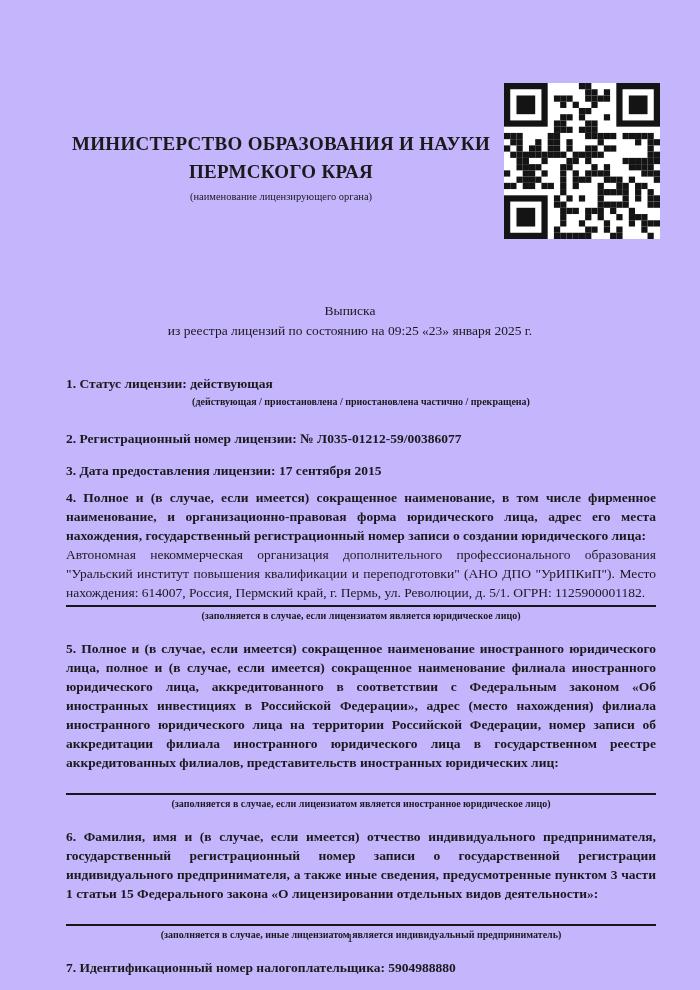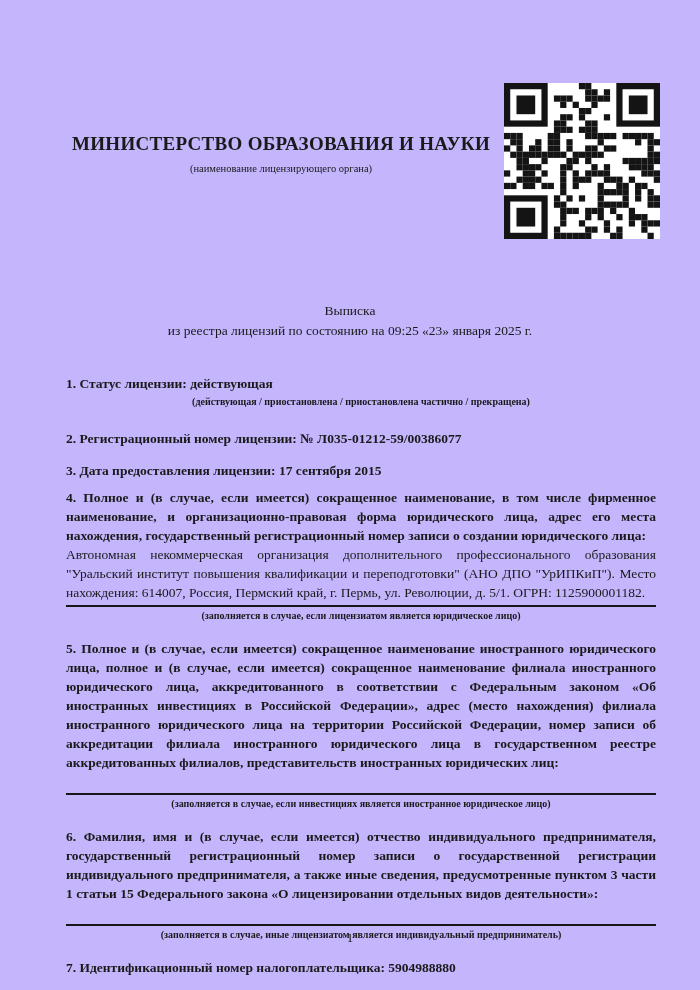--- a/index.html
+++ b/index.html
@@ -45,20 +45,21 @@
   }
 </style>
 </head>
 <body>
 
 <div class="page">
 
   <div class="header">
     <div class="header-left">
       <div class="ministry-line">МИНИСТЕРСТВО ОБРАЗОВАНИЯ И НАУКИ</div>
+      <div class="ministry-line">ПЕРМСКОГО КРАЯ</div>
       <div class="ministry-caption">(наименование лицензирующего органа)</div>
     </div>
     <div class="qr-box">
       <svg xmlns="http://www.w3.org/2000/svg" aria-hidden="true" viewBox="0 0 150 150">
           <rect fill="#fff" x="0" y="0" width="150" height="150"></rect>
           <g fill="#141414">
             <rect x="72" y="0" width="6" height="6"></rect>
             <rect x="78" y="0" width="6" height="6"></rect>
             <rect x="78" y="6" width="6" height="6"></rect>
             <rect x="84" y="6" width="6" height="6"></rect>
@@ -295,21 +296,21 @@
 
     <div class="item mt14">3. Дата предоставления лицензии: 17 сентября 2015</div>
 
     <div class="item mt8 justify">4. Полное и (в случае, если имеется) сокращенное наименование, в том числе фирменное наименование, и организационно-правовая форма юридического лица, адрес его места нахождения, государственный регистрационный номер записи о создании юридического лица:</div>
     <div class="justify">Автономная некоммерческая организация дополнительного профессионального образования "Уральский институт повышения квалификации и переподготовки" (АНО ДПО "УрИПКиП"). Место нахождения: 614007, Россия, Пермский край, г. Пермь, ул. Революции, д. 5/1. ОГРН: 1125900001182.</div>
     <div class="rule mt3"></div>
     <div class="cap mt2">(заполняется в случае, если лицензиатом является юридическое лицо)</div>
 
     <div class="item mt16 justify">5. Полное и (в случае, если имеется) сокращенное наименование иностранного юридического лица, полное и (в случае, если имеется) сокращенное наименование филиала иностранного юридического лица, аккредитованного в соответствии с Федеральным законом «Об иностранных инвестициях в Российской Федерации», адрес (место нахождения) филиала иностранного юридического лица на территории Российской Федерации, номер записи об аккредитации филиала иностранного юридического лица в государственном реестре аккредитованных филиалов, представительств иностранных юридических лиц:</div>
     <div class="rule mt22"></div>
-    <div class="cap mt2">(заполняется в случае, если инвестициях является иностранное юридическое лицо)</div>
+    <div class="cap mt2">(заполняется в случае, если лицензиатом является иностранное юридическое лицо)</div>
 
     <div class="item mt16 justify">6. Фамилия, имя и (в случае, если имеется) отчество индивидуального предпринимателя, государственный регистрационный номер записи о государственной регистрации индивидуального предпринимателя, а также иные сведения, предусмотренные пунктом 3 части 1 статьи 15 Федерального закона «О лицензировании отдельных видов деятельности»:</div>
     <div class="rule mt22"></div>
     <div class="cap mt2">(заполняется в случае, иные лицензиатом является индивидуальный предприниматель)</div>
 
     <div class="item mt16">7. Идентификационный номер налогоплательщика: 5904988880</div>
 
   </div>
 
   <div class="footer-page">1</div>

